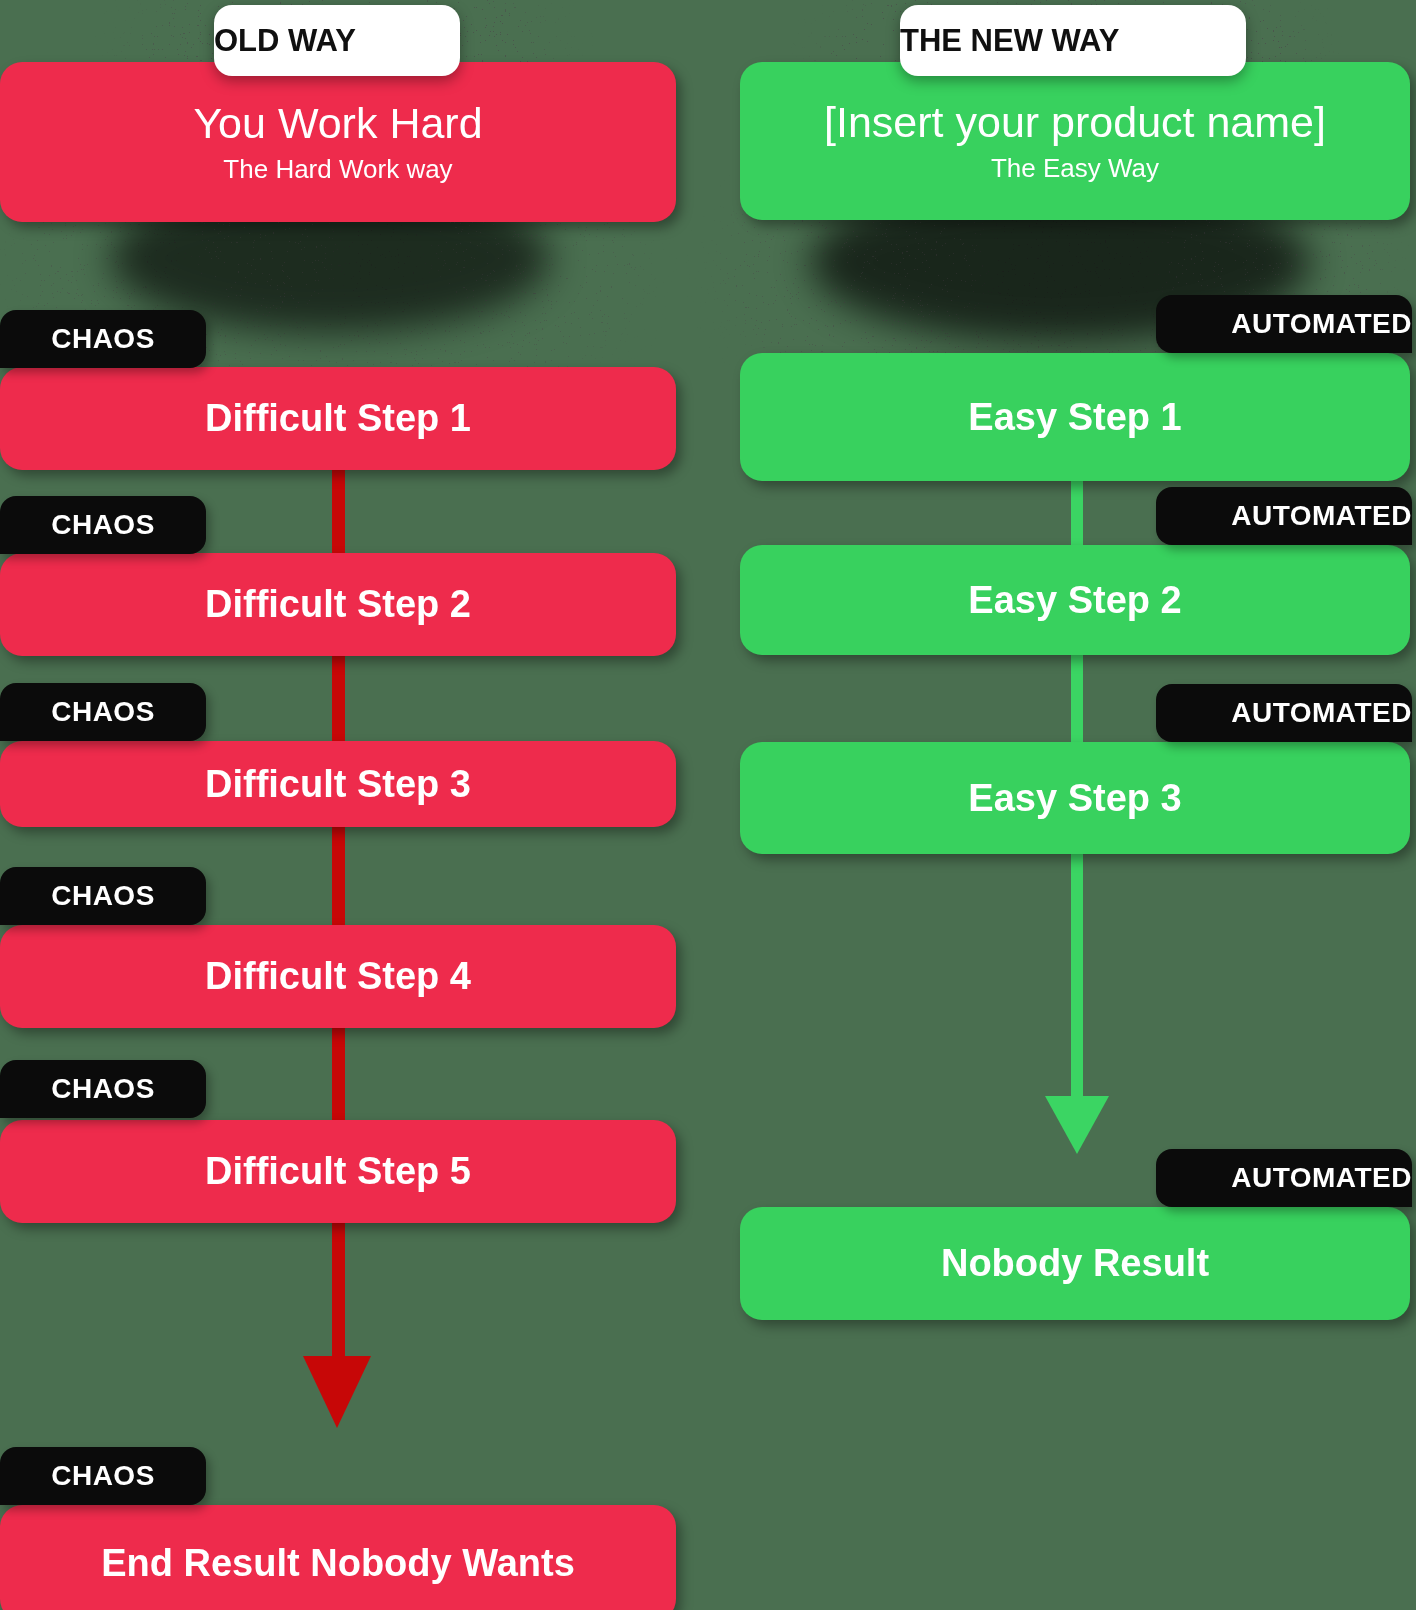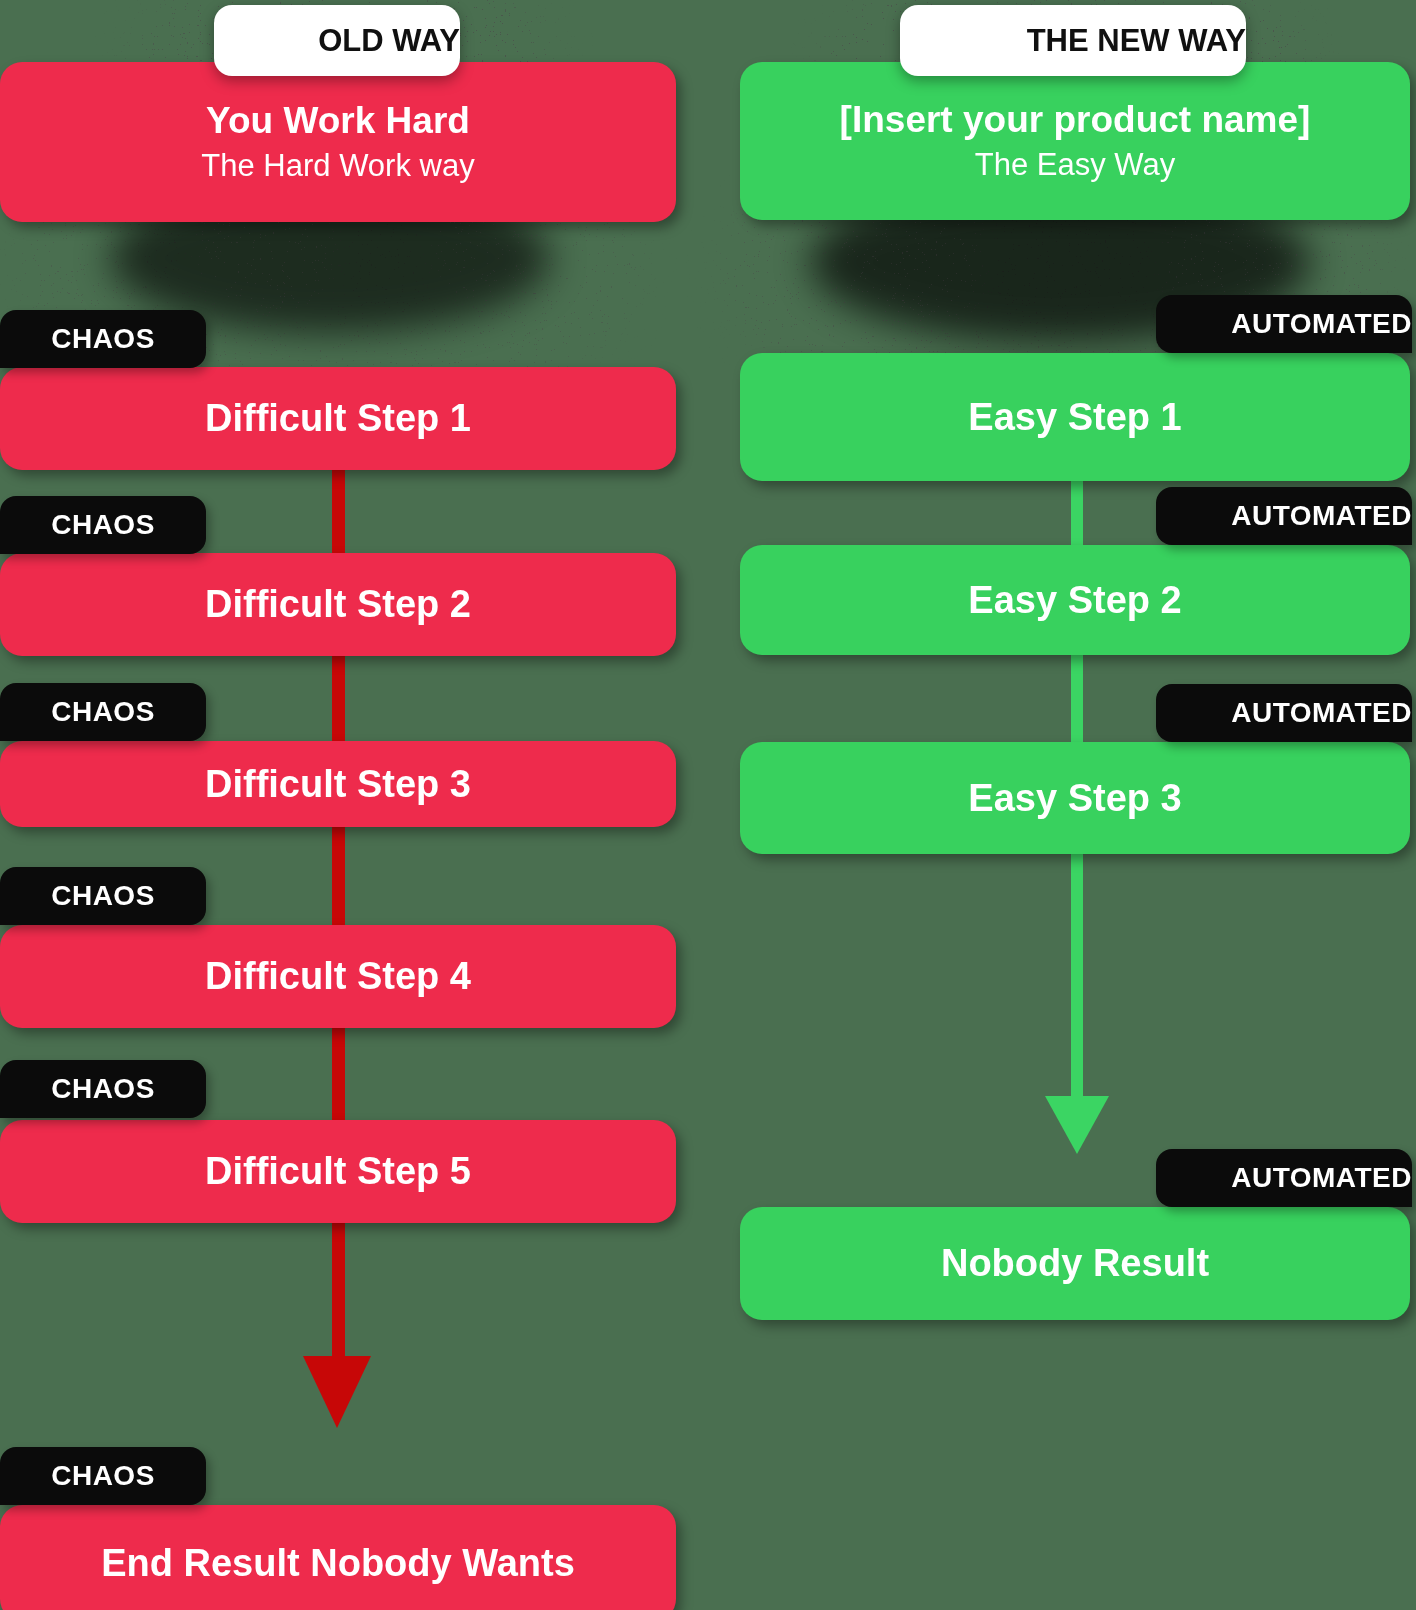--- a/index.html
+++ b/index.html
@@ -19,39 +19,39 @@
     display: flex; flex-direction: column;
     align-items: center; justify-content: center;
     color: var(--box-text, #ffffff);
     border-radius: 22px;
     text-align: center;
   }
   .red   { background: var(--red, #ee2b4c);   box-shadow: 5px 6px 12px rgba(0,0,0,0.35); }
   .green { background: var(--green, #38d15e); box-shadow: 5px 6px 12px rgba(0,0,0,0.35); }
 
   .step-label { font-size: 38px; font-weight: 700; }
-  .hdr-title  { font-size: 37px; font-weight: 700; line-height: 1.15; }
-  .hdr-sub    { font-size: 31px; font-weight: 400; margin-top: 5px; }
+  .hdr-title  { font-size: 43px; font-weight: 400; line-height: 1.15; }
+  .hdr-sub    { font-size: 26px; font-weight: 400; margin-top: 5px; }
 
   .tag {
     position: absolute; z-index: 3;
     background: var(--tag-bg, #0b0b0b);
     color: var(--tag-text, #ffffff);
     display: flex; align-items: center; justify-content: center;
     font-weight: 800; font-size: 28px; letter-spacing: 0.5px;
     box-shadow: 4px 5px 10px rgba(0,0,0,0.3);
   }
   .tag-left  { left: 0;      width: 206px; height: 58px; border-radius: 16px 16px 16px 0; }
   .tag-right { left: 1156px; width: 256px; height: 58px; border-radius: 16px 16px 0 16px; justify-content: flex-end; }
 
   .pill {
     position: absolute; z-index: 4;
     background: var(--pill-bg, #ffffff);
     color: var(--pill-text, #101010);
-    display: flex; align-items: center; justify-content: flex-end;
+    display: flex; align-items: center; justify-content: flex-start;
     font-weight: 800; font-size: 31px;
     border-radius: 18px;
     box-shadow: 0 5px 14px rgba(0,0,0,0.35);
   }
 </style>
 </head>
 <body>
 
 <div id="canvas">
 

